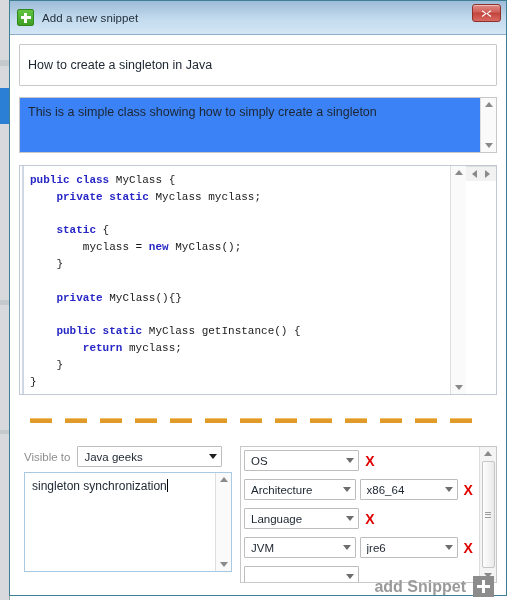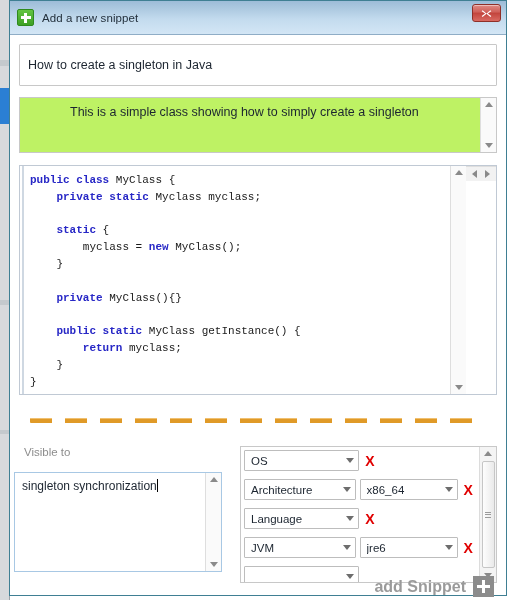--- a/index.html
+++ b/index.html
@@ -110,23 +110,22 @@
     font-family: "Liberation Sans", sans-serif;
     outline: none;
     border-radius: 1px;
   }
   .desc-wrap {
     position: absolute;
     left: 9px; top: 62px;
     width: 478px; height: 56px;
     border: 1px solid #c8c8c8;
     box-sizing: border-box;
-    background: #bef264;
-    display: flex;
-    padding-left: 42px;
+    background: #3b82f6;
+    display: flex;
   }
   .desc-text {
     flex: 1;
     font-size: 12.5px;
     color: #1c2530;
     padding: 6px 8px;
     line-height: 1.3;
     overflow: hidden;
   }
   
@@ -270,21 +269,21 @@
     width: 0; height: 0;
     border-left: 4px solid transparent;
     border-right: 4px solid transparent;
     border-top: 5px solid #6d6d6d;
   }
   .select-visible { width: 145px; }
 
   
   .keywords-wrap {
     position: absolute;
-    left: 4px; top: 437px;
+    left: 14px; top: 437px;
     width: 208px; height: 100px;
     border: 1px solid #a8c8e4;
     box-sizing: border-box;
     background: #fff;
     display: flex;
   }
   .keywords-text {
     flex: 1;
     font-size: 12px;
     color: #1c2530;
@@ -445,20 +444,26 @@
           <div class="sb-arrow-h">
               <div class="tri-right"></div>
             </div>
         </div>
       </div>
 
       <div class="separator"></div>
 
       <div class="visible-row">
         <div class="visible-label">Visible to</div>
+        <div class="select select-visible">
+          <div class="val">Java geeks</div>
+          <div class="arrow-box">
+              <div class="arrow-dark"></div>
+            </div>
+        </div>
       </div>
 
       <div class="keywords-wrap">
         <div class="keywords-text"><span>singleton synchronization</span><span class="caret"></span></div>
         <div class="vscroll">
           <div class="sb-arrow">
               <div class="tri tri-up"></div>
             </div>
           <div class="sb-arrow">
               <div class="tri tri-down"></div>

